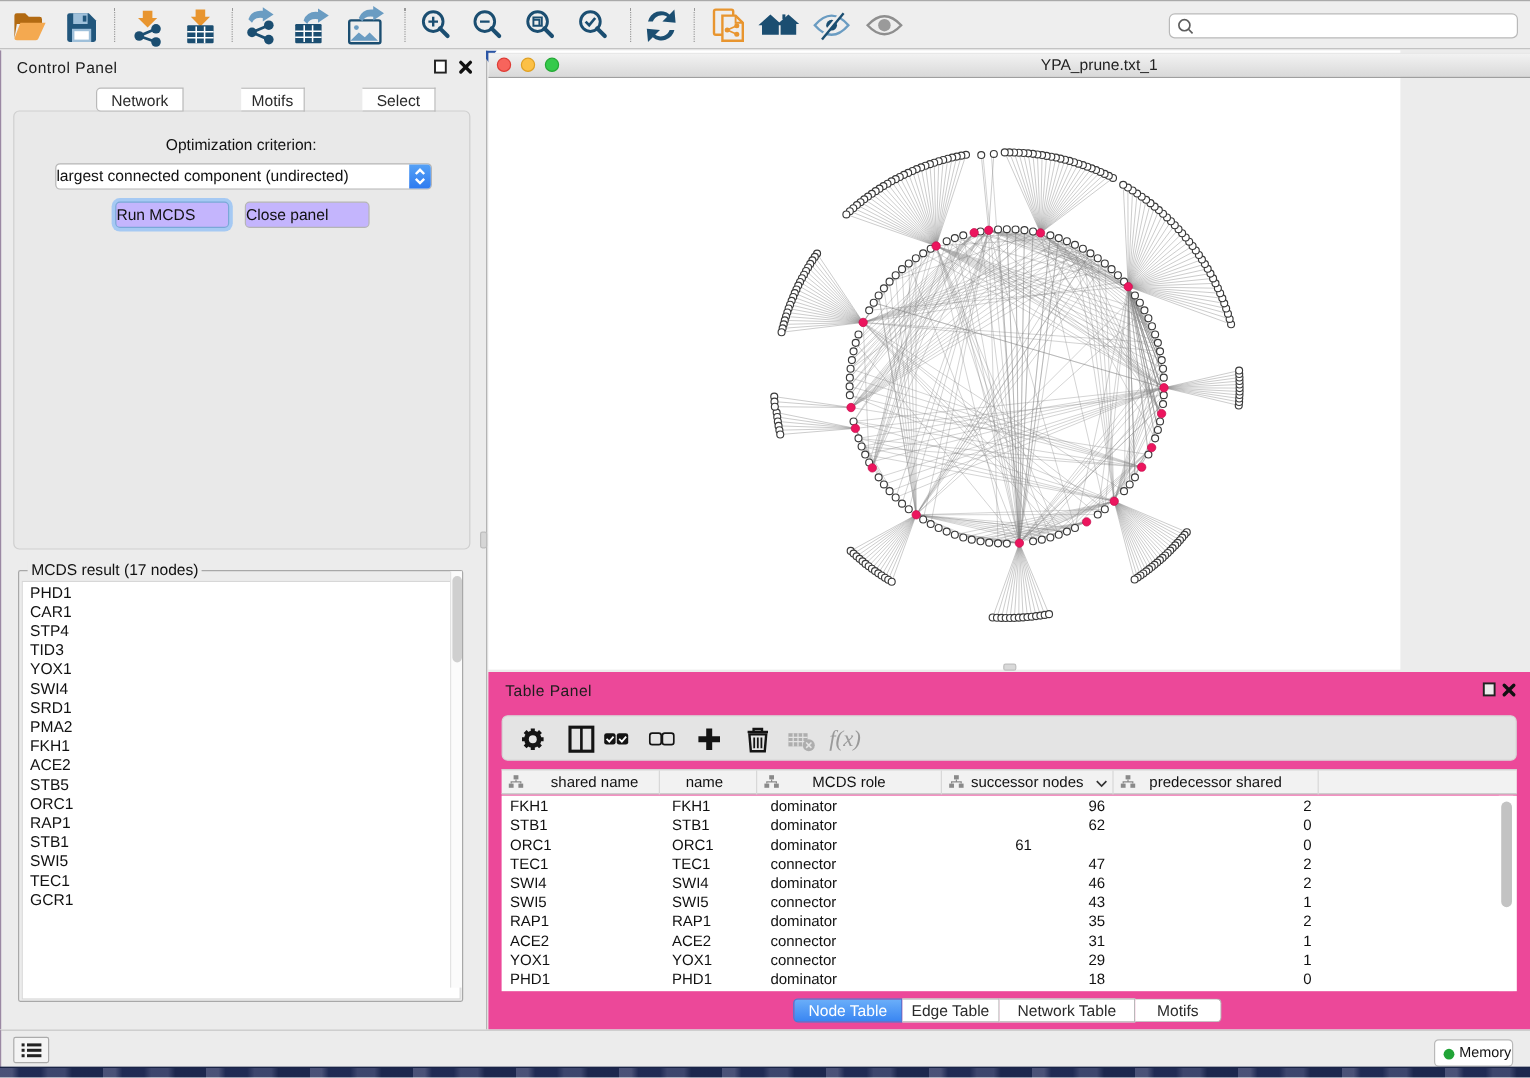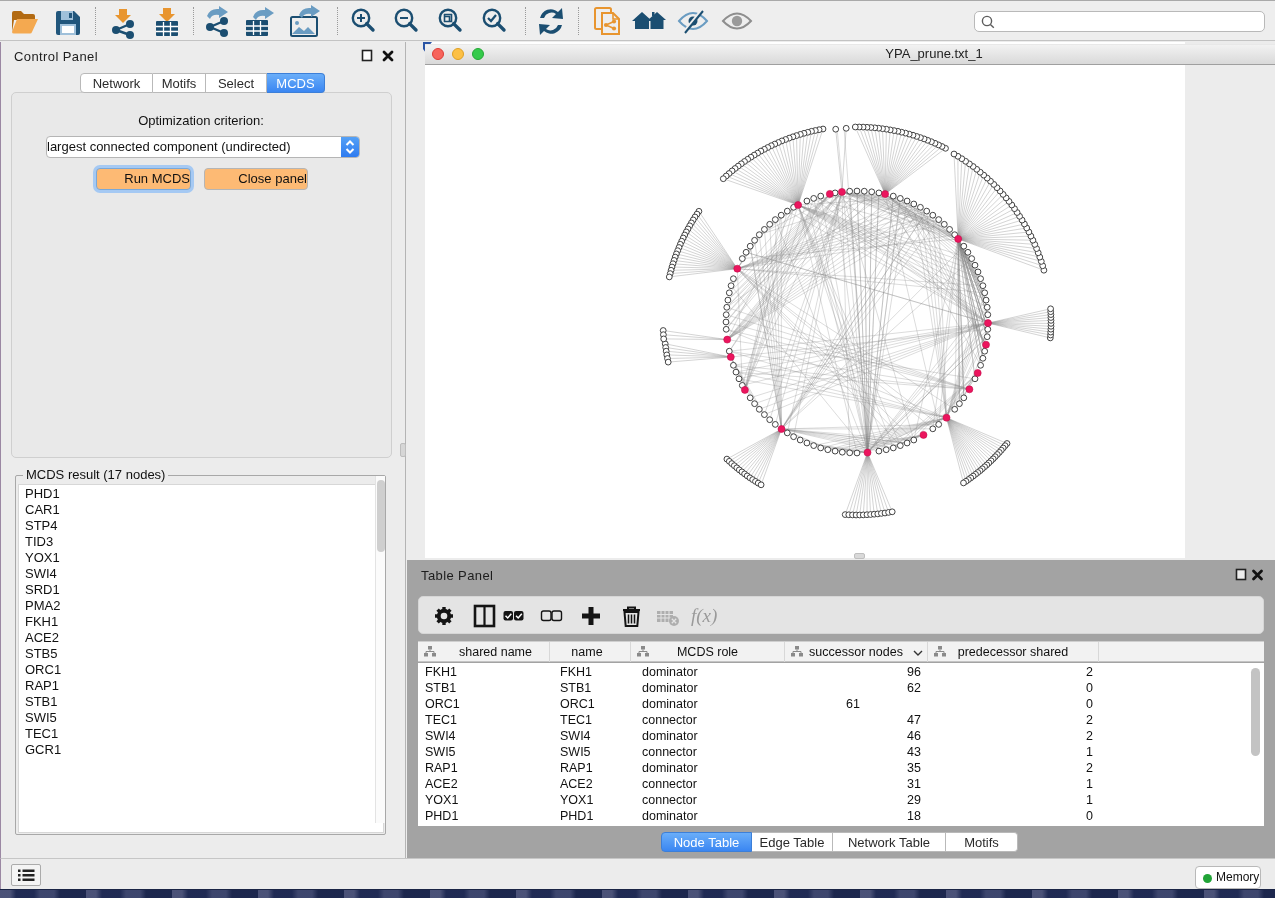--- a/index.html
+++ b/index.html
@@ -6,43 +6,43 @@
 body { font-family:"Liberation Sans", sans-serif; background:#ececec; position:relative; }
 .abs { position:absolute; }
 
 #toolbar { left:0; top:0; width:1275px; height:41px; background:#eeeeee; border-top:1px solid #a9a9a9; border-bottom:1px solid #c3c3c3; }
 .tsep { position:absolute; top:6px; height:28px; border-left:1px dotted #9a9a9a; }
 
 #cpanel { left:0; top:42px; width:400px; height:816px; background:#ececec; border-left:1px solid #9b88a3; }
 #vsplit { left:400px; top:42px; width:6px; height:816px; background:#ececec; border-right:1px solid #b4b4b4; }
 .ptitle { font-size:13px; color:#1d1d1d; letter-spacing:0.4px; }
 
-.tabrow { position:absolute; top:31px; left:79px; height:20px; display:flex; }
+.tabrow { position:absolute; top:31px; left:79px; height:20px; display:flex;gap:48px; }
 .tab { height:20px; line-height:19px; font-size:13px; color:#2a2a2a; background:#ffffff; border:1px solid #b9b9b9; border-left:none; text-align:center; white-space:nowrap; }
 .tab.first { border-left:1px solid #b9b9b9; border-radius:4px 0 0 4px; }
 .tab.last { border-radius:0 4px 4px 0; }
 .tab.sel { background:linear-gradient(#6aaef9,#3a86f2); color:#ffffff; border-color:#3c7fd8; }
 .tabpanel { position:absolute; left:10px; top:50px; width:381px; height:366px; background:#e9e9e9; border:1px solid #cfcfcf; border-radius:5px; }
 
 #dd { position:absolute; left:45px; top:94px; width:314px; height:22px; background:#ffffff; border:1px solid #b5b5b5; border-radius:4px; font-size:13px; color:#111; line-height:20px; }
 #dd .step { position:absolute; right:0px; top:0px; width:18px; height:20px; border-radius:0 3px 3px 0; background:linear-gradient(#55a1f6,#2e7bf0); }
-.btn { position:absolute; height:22px; background:#fdba74; border:1px solid #b5b5b5; border-radius:4px; font-size:13px; color:#111; text-align:right; line-height:20px; }
+.btn { position:absolute; height:22px; background:#c4b5fd; border:1px solid #b5b5b5; border-radius:4px; font-size:13px; color:#111; text-align:left; line-height:20px; }
 
 #fs { position:absolute; left:14px; top:433px; width:371px; height:360px; border:1px solid #a8a8a8; border-radius:2px; }
 #fs .legend { position:absolute; top:-9px; left:7px; background:#ececec; padding:0 3px; font-size:13px; color:#111; }
 #list { position:absolute; left:2px; top:8px; width:366px; height:349px; background:#ffffff; border:1px solid #d7d7d7; overflow:hidden; font-size:13px; color:#111; padding-top:1px; }
 #list div { padding-left:6px; height:16px; line-height:16px; }
 #lsb { position:absolute; right:0px; top:0px; width:10px; height:347px; background:#fbfbfb; border-left:1px solid #e3e3e3; }
 #lsb .th { position:absolute; left:1px; top:4px; width:8px; height:72px; background:#cfcfcf; border-radius:4px; }
 
-#netf { left:407px; top:42px; width:760px; height:516px; background:#ffffff;margin-left:18px; }
+#netf { left:407px; top:42px; width:760px; height:516px; background:#ffffff; }
 #nettitle { position:absolute; left:0; top:2px; width:868px; height:21px; background:linear-gradient(#f2f2f2,#d9d9d9); border-bottom:1px solid #9f9f9f; border-top:1px solid #e8e8e8; }
 .tl { position:absolute; top:48px; width:12px; height:12px; border-radius:50%; }
 
-#tpanel { left:407px; top:560px; width:868px; height:298px; background:#a3a3a3; }
+#tpanel { left:407px; top:560px; width:868px; height:298px; background:#ec4899; }
 #ttools { position:absolute; left:11px; top:36px; width:846px; height:38px; background:#e4e4e4; border:1px solid #d6d6d6; border-radius:5px; }
 #thead { position:absolute; left:11px; top:81px; width:846px; height:21px; background:#f2f2f2; border-top:1px solid #cfcfcf; border-bottom:1px solid #c4c4c4; font-size:12.5px; color:#111; }
 .hcell { position:absolute; top:0; height:20px; line-height:20px; text-align:center; border-right:1px solid #d8d8d8; }
 #tbody { position:absolute; left:11px; top:103px; width:846px; height:163px; background:#ffffff; font-size:12.5px; color:#111; overflow:hidden; }
 .trow { position:absolute; height:16px; line-height:16px; width:700px; }
 .tc { position:absolute; top:0; height:16px; }
 #tsb { position:absolute; right:3px; top:0px; width:12px; height:163px; background:#ffffff; }
 #tsb .th { position:absolute; left:2px; top:5px; width:9px; height:88px; background:#c3c3c3; border-radius:5px; }
 
 .btabrow { position:absolute; left:254px; top:272px; height:20px; display:flex; }

